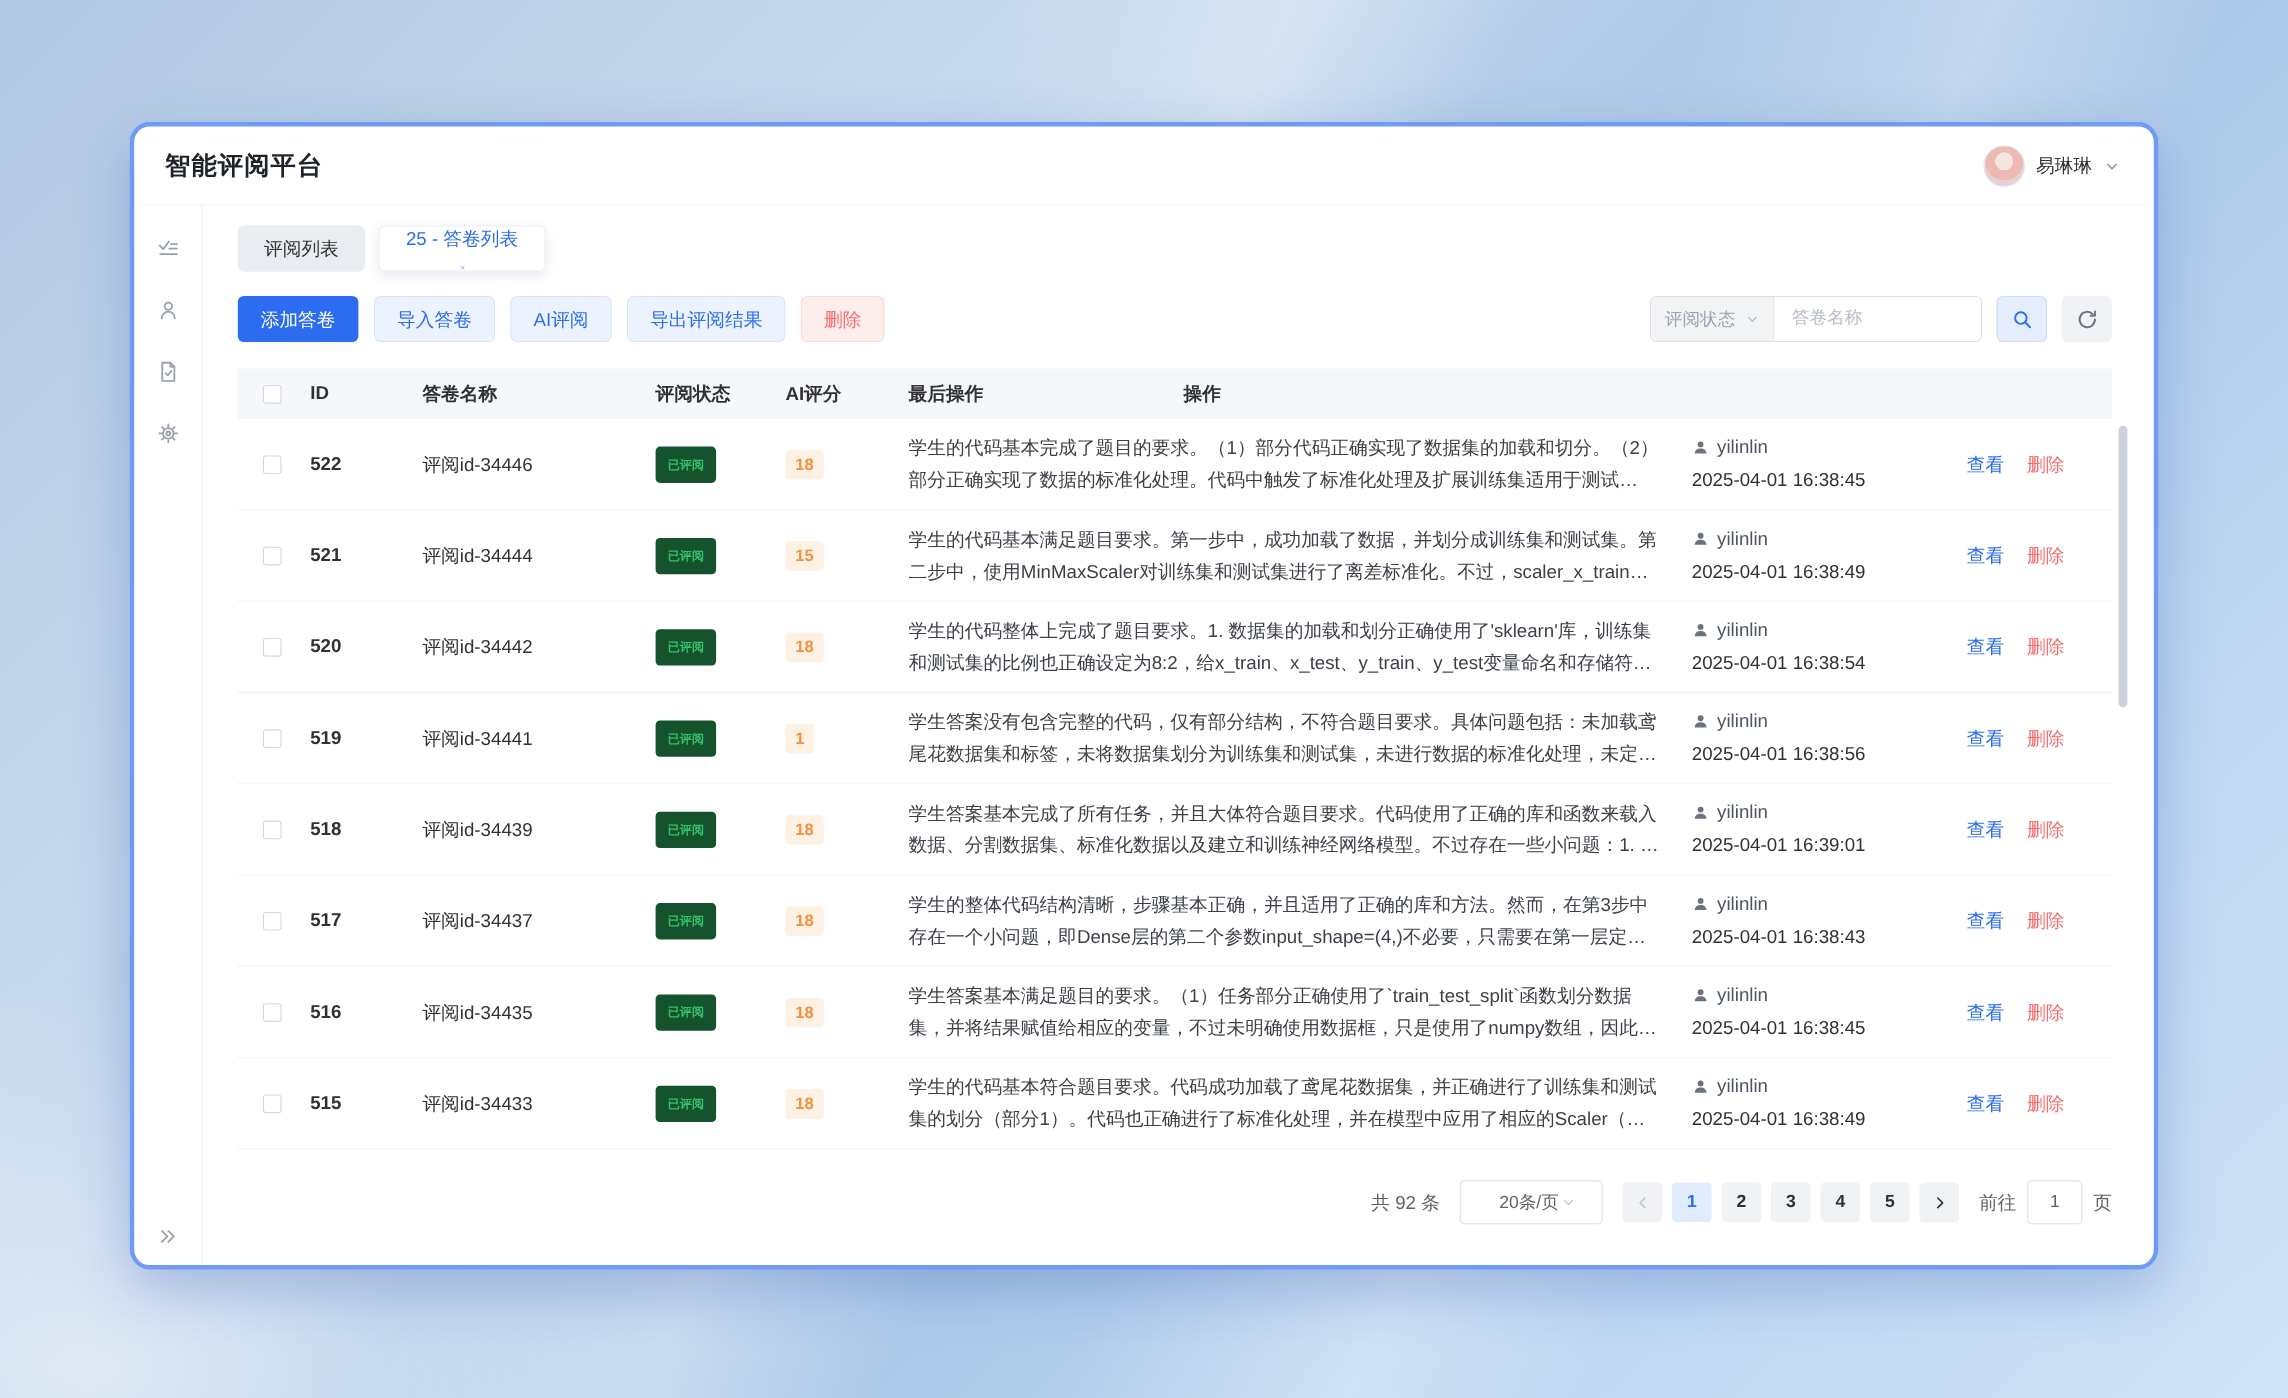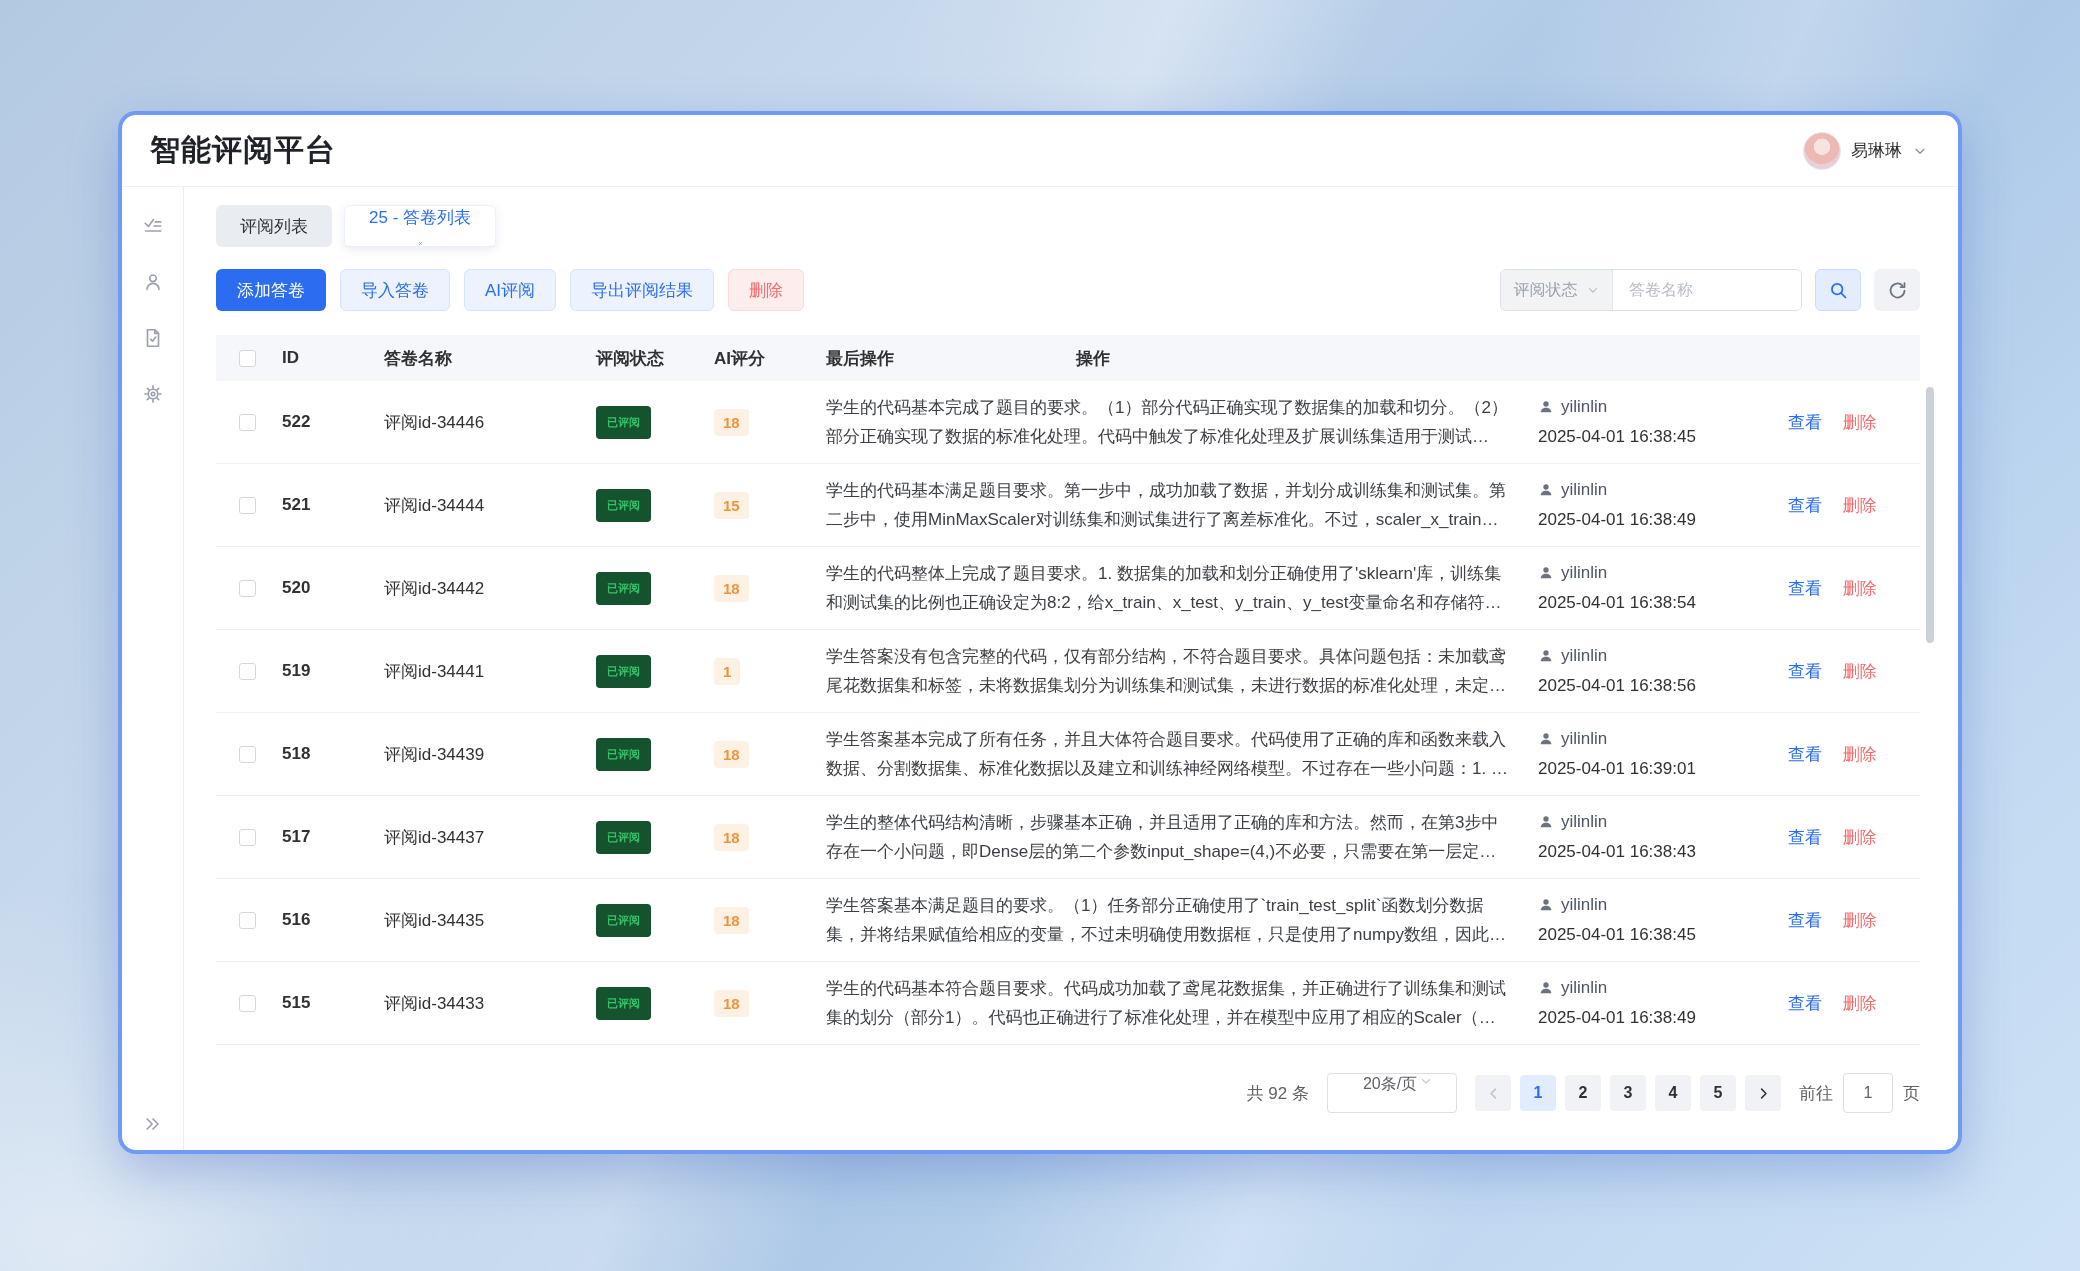--- a/index.html
+++ b/index.html
@@ -14,21 +14,21 @@
     position:relative;
   }
   .window {
     position:absolute; left:118px; top:111px; width:1844px; height:1043px;
     background:#fff; border:4px solid #6f9bf5; border-radius:18px;
     box-shadow:0 18px 50px rgba(40,80,180,.28);
     display:flex; flex-direction:column; overflow:hidden;
   }
   
   .app-header { height:72px; flex:0 0 72px; display:flex; align-items:center; justify-content:space-between; padding:0 30px 0 28px; border-bottom:1px solid #f0f1f4; }
-  .app-title { font-size:30px; font-weight:bold; color:#1f2329; letter-spacing:1px; }
+  .app-title { font-size:23px; font-weight:bold; color:#1f2329; letter-spacing:1px; }
   .user-box { display:flex; align-items:center; gap:10px; cursor:pointer; }
   .avatar { width:38px; height:38px; border-radius:50%; background:radial-gradient(circle at 50% 38%,#f7e4e1 0 28%,#edb9b3 29% 60%,#e8cfd8 61%); border:1px solid #e7e7ea; overflow:hidden; }
   .user-name { font-size:17px; color:#303133; }
   .chev { width:16px; height:16px; color:#909399; }
   
   .app-body { flex:1; display:flex; min-height:0; }
   .sidebar { width:62px; flex:0 0 62px; border-right:1px solid #eceef2; display:flex; flex-direction:column; align-items:center; padding:28px 0 16px; gap:34px; color:#9aa1ad; }
   .side-icon { width:22px; height:22px; cursor:pointer; }
   .side-collapse { margin-top:auto; width:20px; height:20px; color:#9aa1ad; cursor:pointer; }
   .content { flex:1; min-width:0; display:flex; flex-direction:column; padding:18px 38px 0 32px; }
@@ -74,21 +74,21 @@
   .op-line1 { display:flex; align-items:center; gap:7px; color:#4b5563; line-height:30px; }
   .op-line1 svg { width:16px; height:16px; color:#6b7280; }
   .op-line2 { color:#303133; line-height:30px; }
   .link { font-size:17px; cursor:pointer; text-decoration:none; }
   .link.view { color:#2b6cf0; margin-right:16px; }
   .link.del { color:#f56c6c; }
   .vscroll { position:absolute; right:-14px; top:50px; width:8px; height:648px; }
   .vscroll .thumb { position:absolute; top:2px; left:0; width:8px; height:256px; background:#ccd0d9; border-radius:4px; }
   
   .pagination { margin-top:28px; display:flex; align-items:center; justify-content:flex-end; gap:18px; color:#606266; font-size:17px; }
-  .page-size { width:130px; height:40px; border:1px solid #dcdfe6; border-radius:4px; background:#fff; display:flex; justify-content:center; gap:2px; color:#606266; font-size:16px; cursor:pointer;padding-left:12px; }
+  .page-size { width:130px; height:40px; border:1px solid #dcdfe6; border-radius:4px; background:#fff; display:flex; align-items:center; justify-content:center; gap:2px; color:#606266; font-size:16px; cursor:pointer;padding-left:12px; }
   .pager { display:flex; gap:9px; align-items:center; }
   .page-btn { width:36px; height:36px; border:none; border-radius:4px; background:#f0f2f5; color:#303133; font-size:16px; font-weight:bold; cursor:pointer; display:flex; align-items:center; justify-content:center; font-family:inherit; }
   .page-btn.active { background:#e1edfe; color:#2b6cf0; }
   .page-btn.nav svg { width:15px; height:15px; }
   .page-btn.prev { color:#c0c4cc; }
   .goto { display:flex; align-items:center; gap:10px; }
   .goto-input { width:50px; height:40px; border:1px solid #dcdfe6; border-radius:4px; text-align:center; font-size:16px; color:#606266; outline:none; font-family:inherit; }
 </style>
 </head>
 <body>

